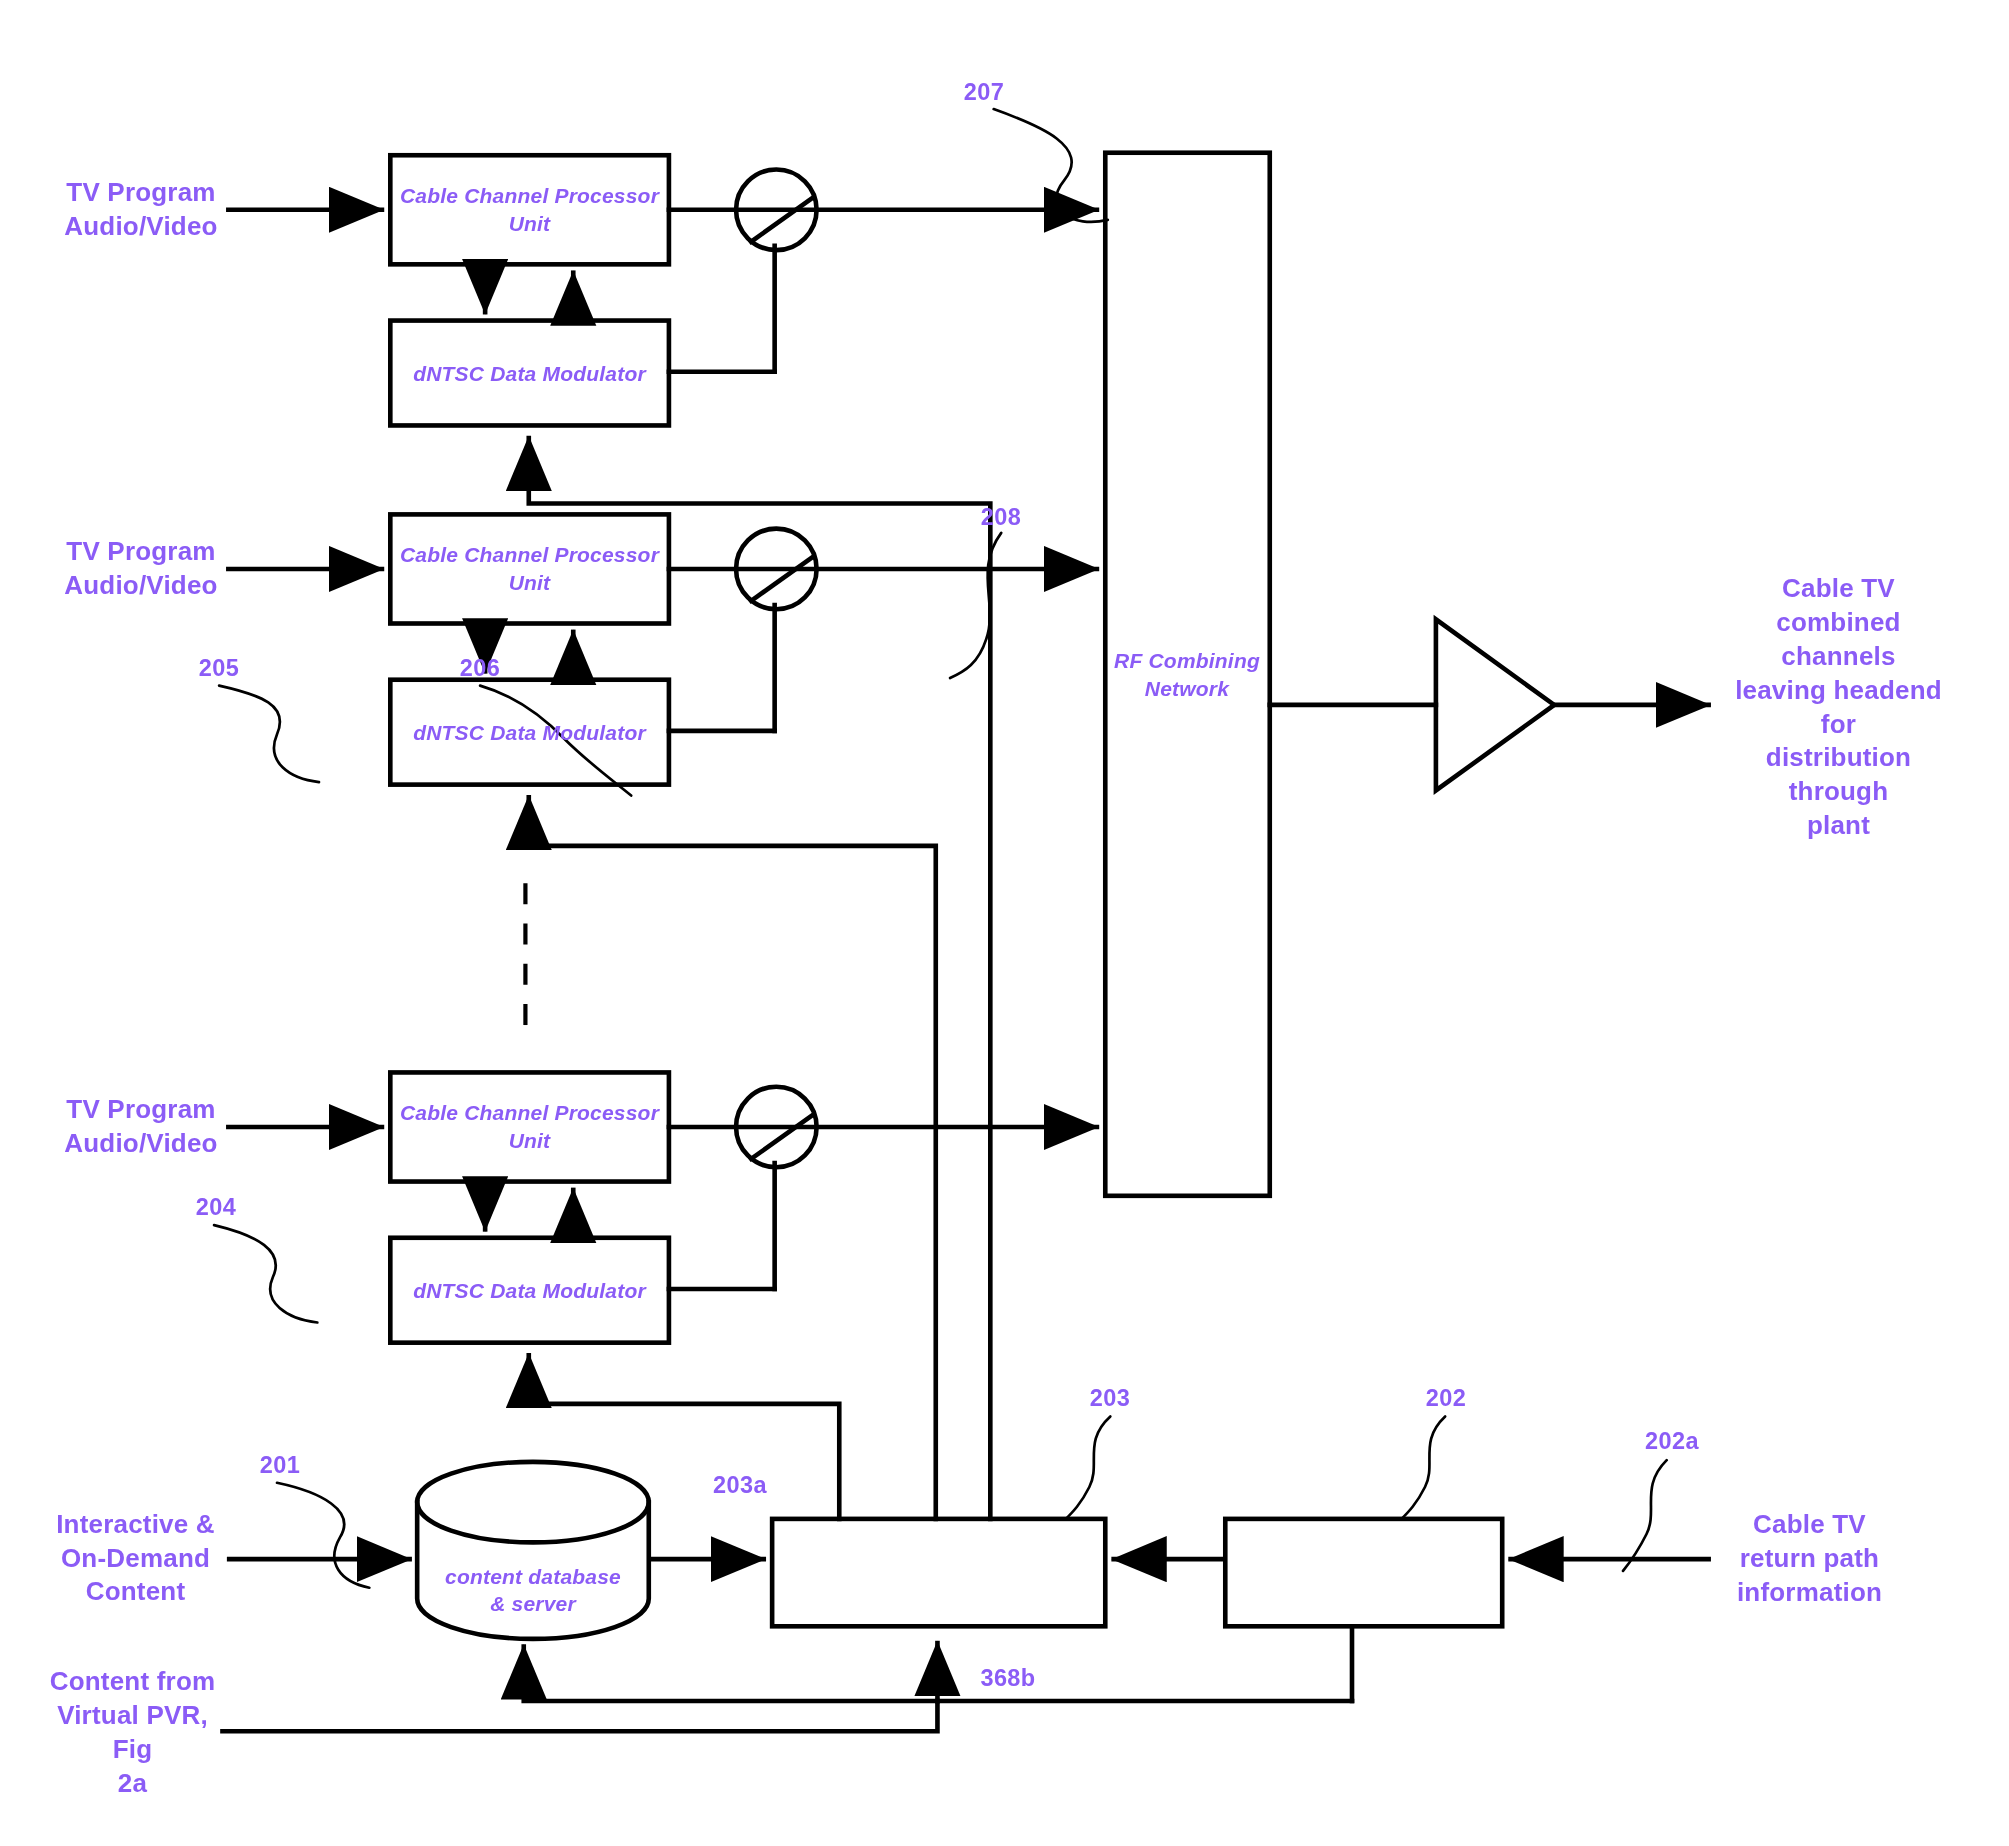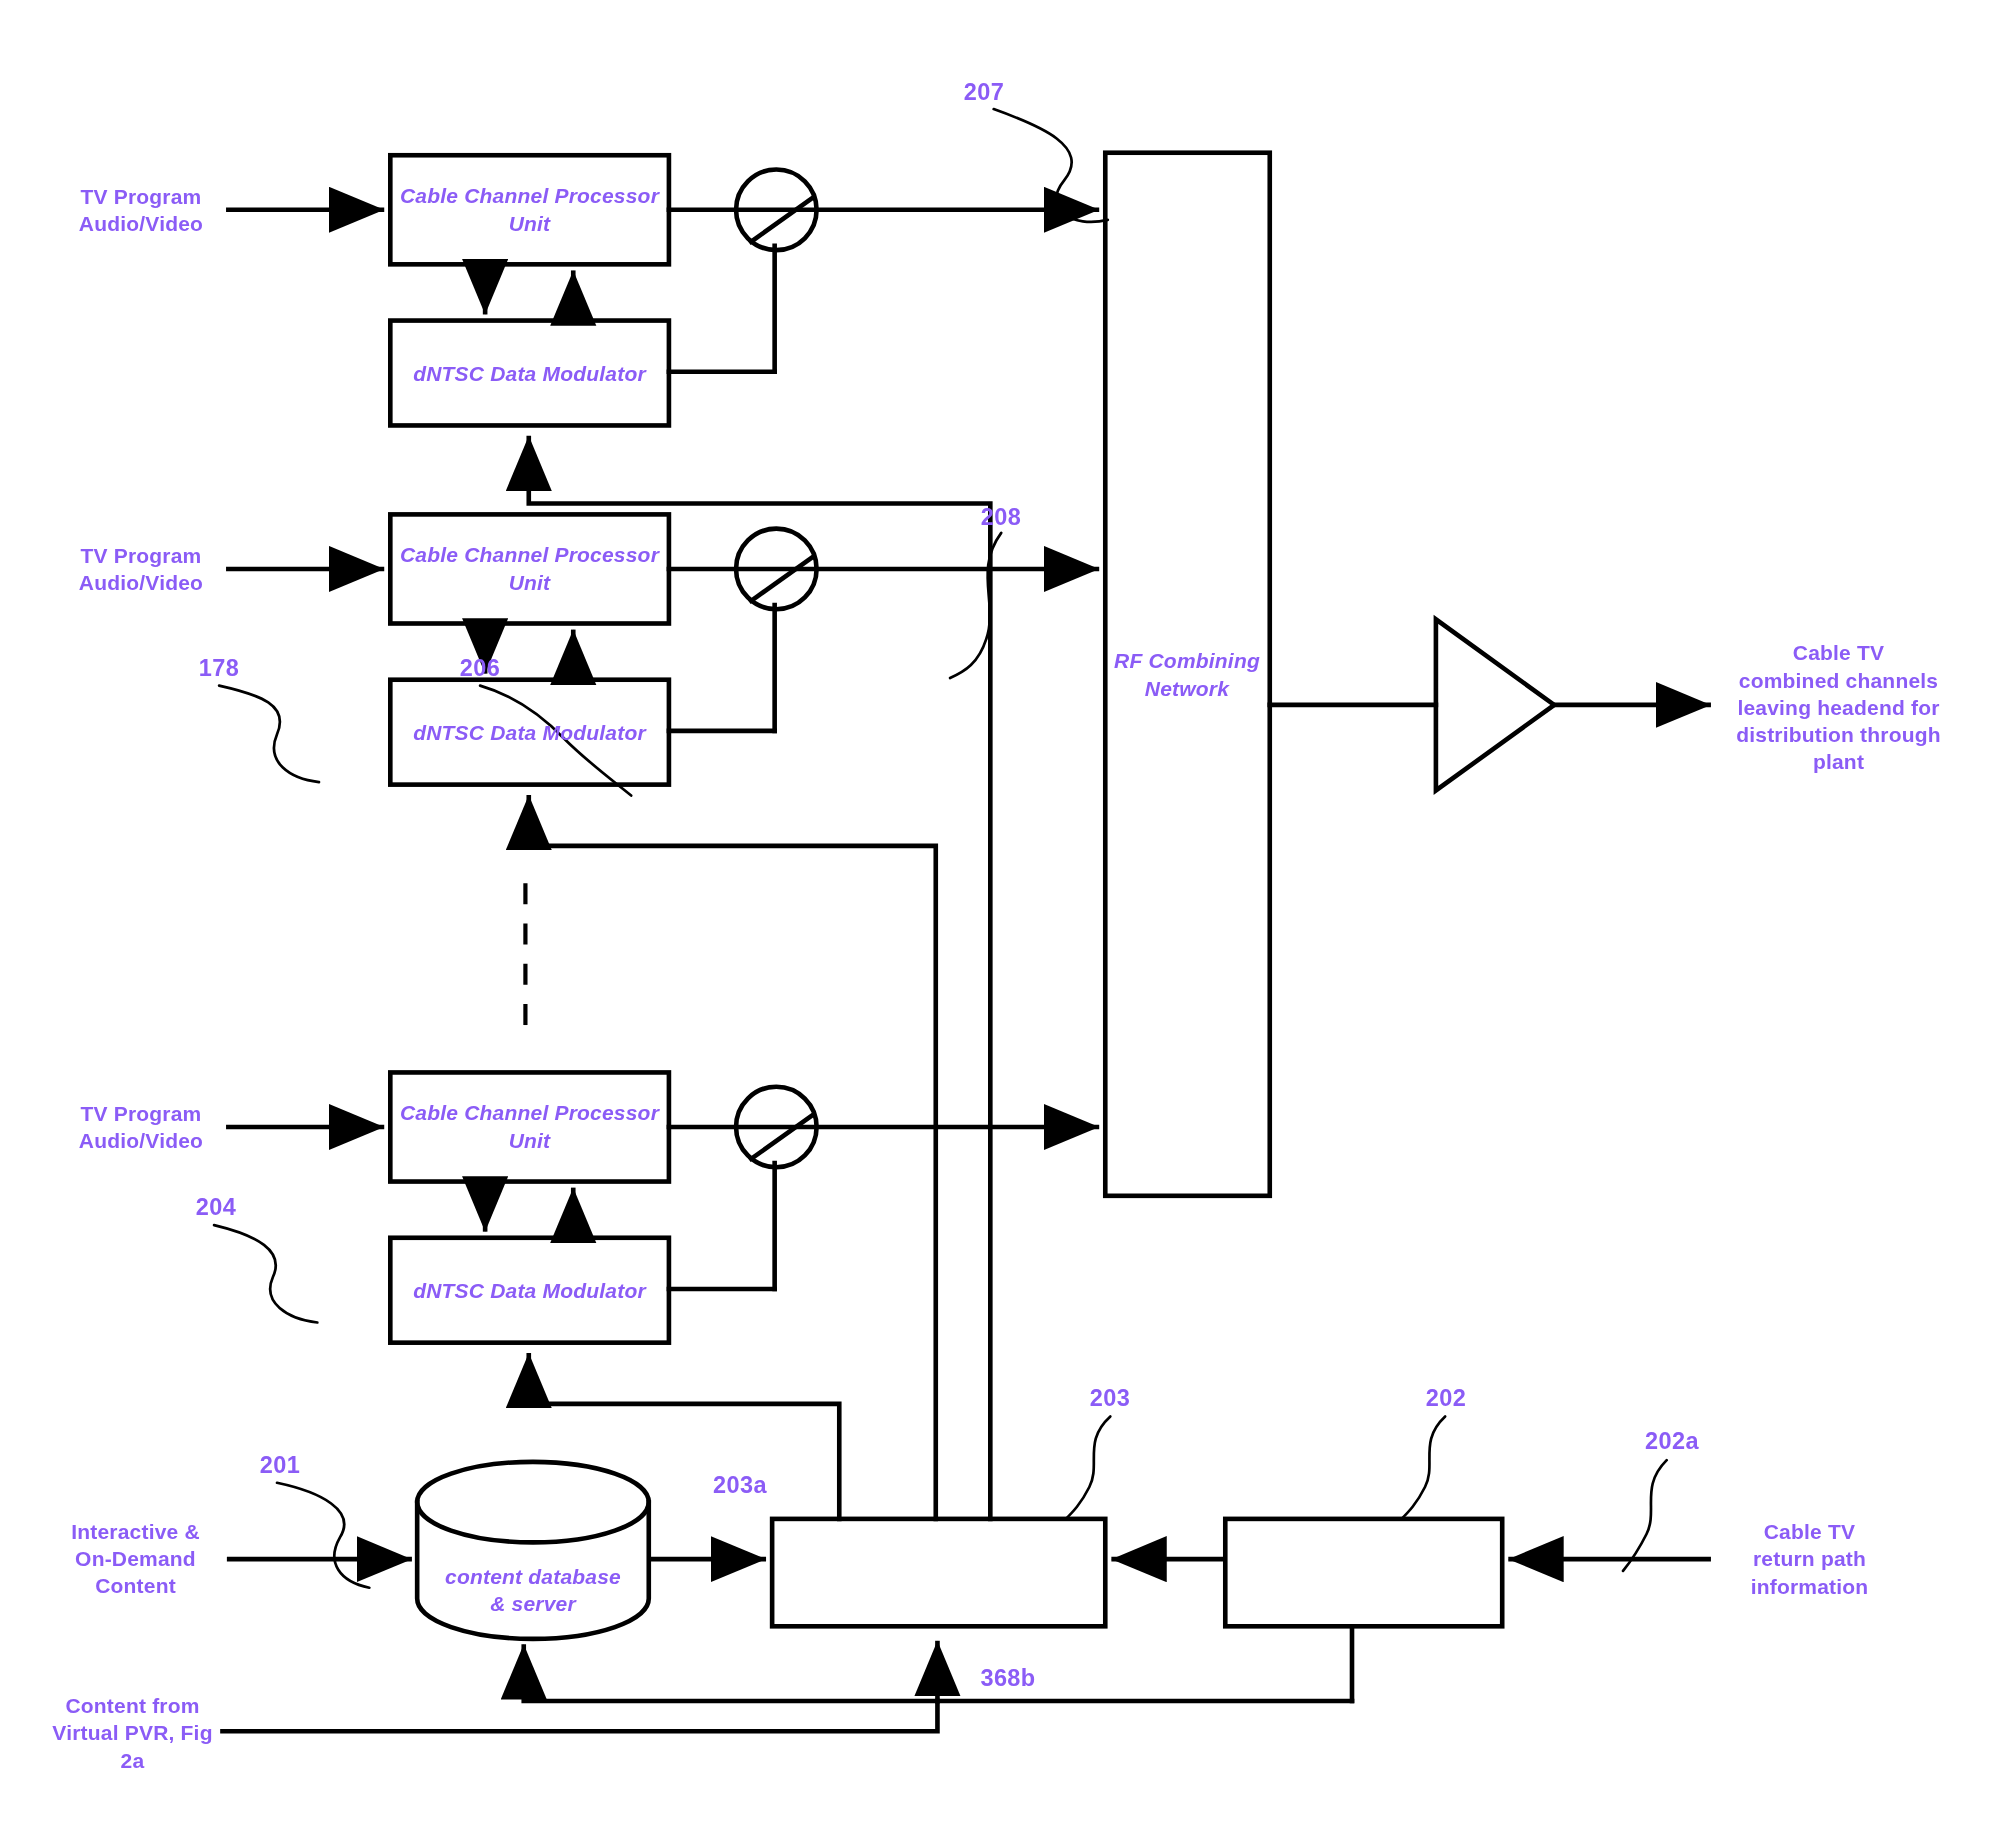--- a/index.html
+++ b/index.html
@@ -30,21 +30,21 @@
     line-height: 1.30;
     text-align: center;
     white-space: pre-line;
   }
   .box-label {
     font-size: 21px;
     letter-spacing: 0.2px;
     font-style: italic;
   }
   .edge-label {
-    font-size: 21px;
+    font-size: 26px;
     letter-spacing: 0.2px;
   }
   .ref-num {
     font-size: 23.5px;
     letter-spacing: 0.4px;
     font-weight: bold;
   }
   .ctr {
     display: flex;
     align-items: center;
@@ -192,21 +192,21 @@
 information</div>
 
   <div class="lbl edge-label ctr" style="left:1717px; top:613px; width:243px; height:189px;">Cable TV
 combined channels
 leaving headend for
 distribution through
 plant</div>
 
   <div class="lbl ref-num" style="left:946px; top:77px; width:76px;">207</div>
   <div class="lbl ref-num" style="left:963px; top:502px; width:76px;">208</div>
-  <div class="lbl ref-num" style="left:181px; top:653px; width:76px;">178</div>
+  <div class="lbl ref-num" style="left:181px; top:653px; width:76px;">205</div>
   <div class="lbl ref-num" style="left:442px; top:653px; width:76px;">206</div>
   <div class="lbl ref-num" style="left:178px; top:1192px; width:76px;">204</div>
   <div class="lbl ref-num" style="left:242px; top:1450px; width:76px;">201</div>
   <div class="lbl ref-num" style="left:1072px; top:1383px; width:76px;">203</div>
   <div class="lbl ref-num" style="left:698px; top:1470px; width:84px;">203a</div>
   <div class="lbl ref-num" style="left:966px; top:1663px; width:84px;">368b</div>
   <div class="lbl ref-num" style="left:1408px; top:1383px; width:76px;">202</div>
   <div class="lbl ref-num" style="left:1630px; top:1426px; width:84px;">202a</div>
 
 </div>

